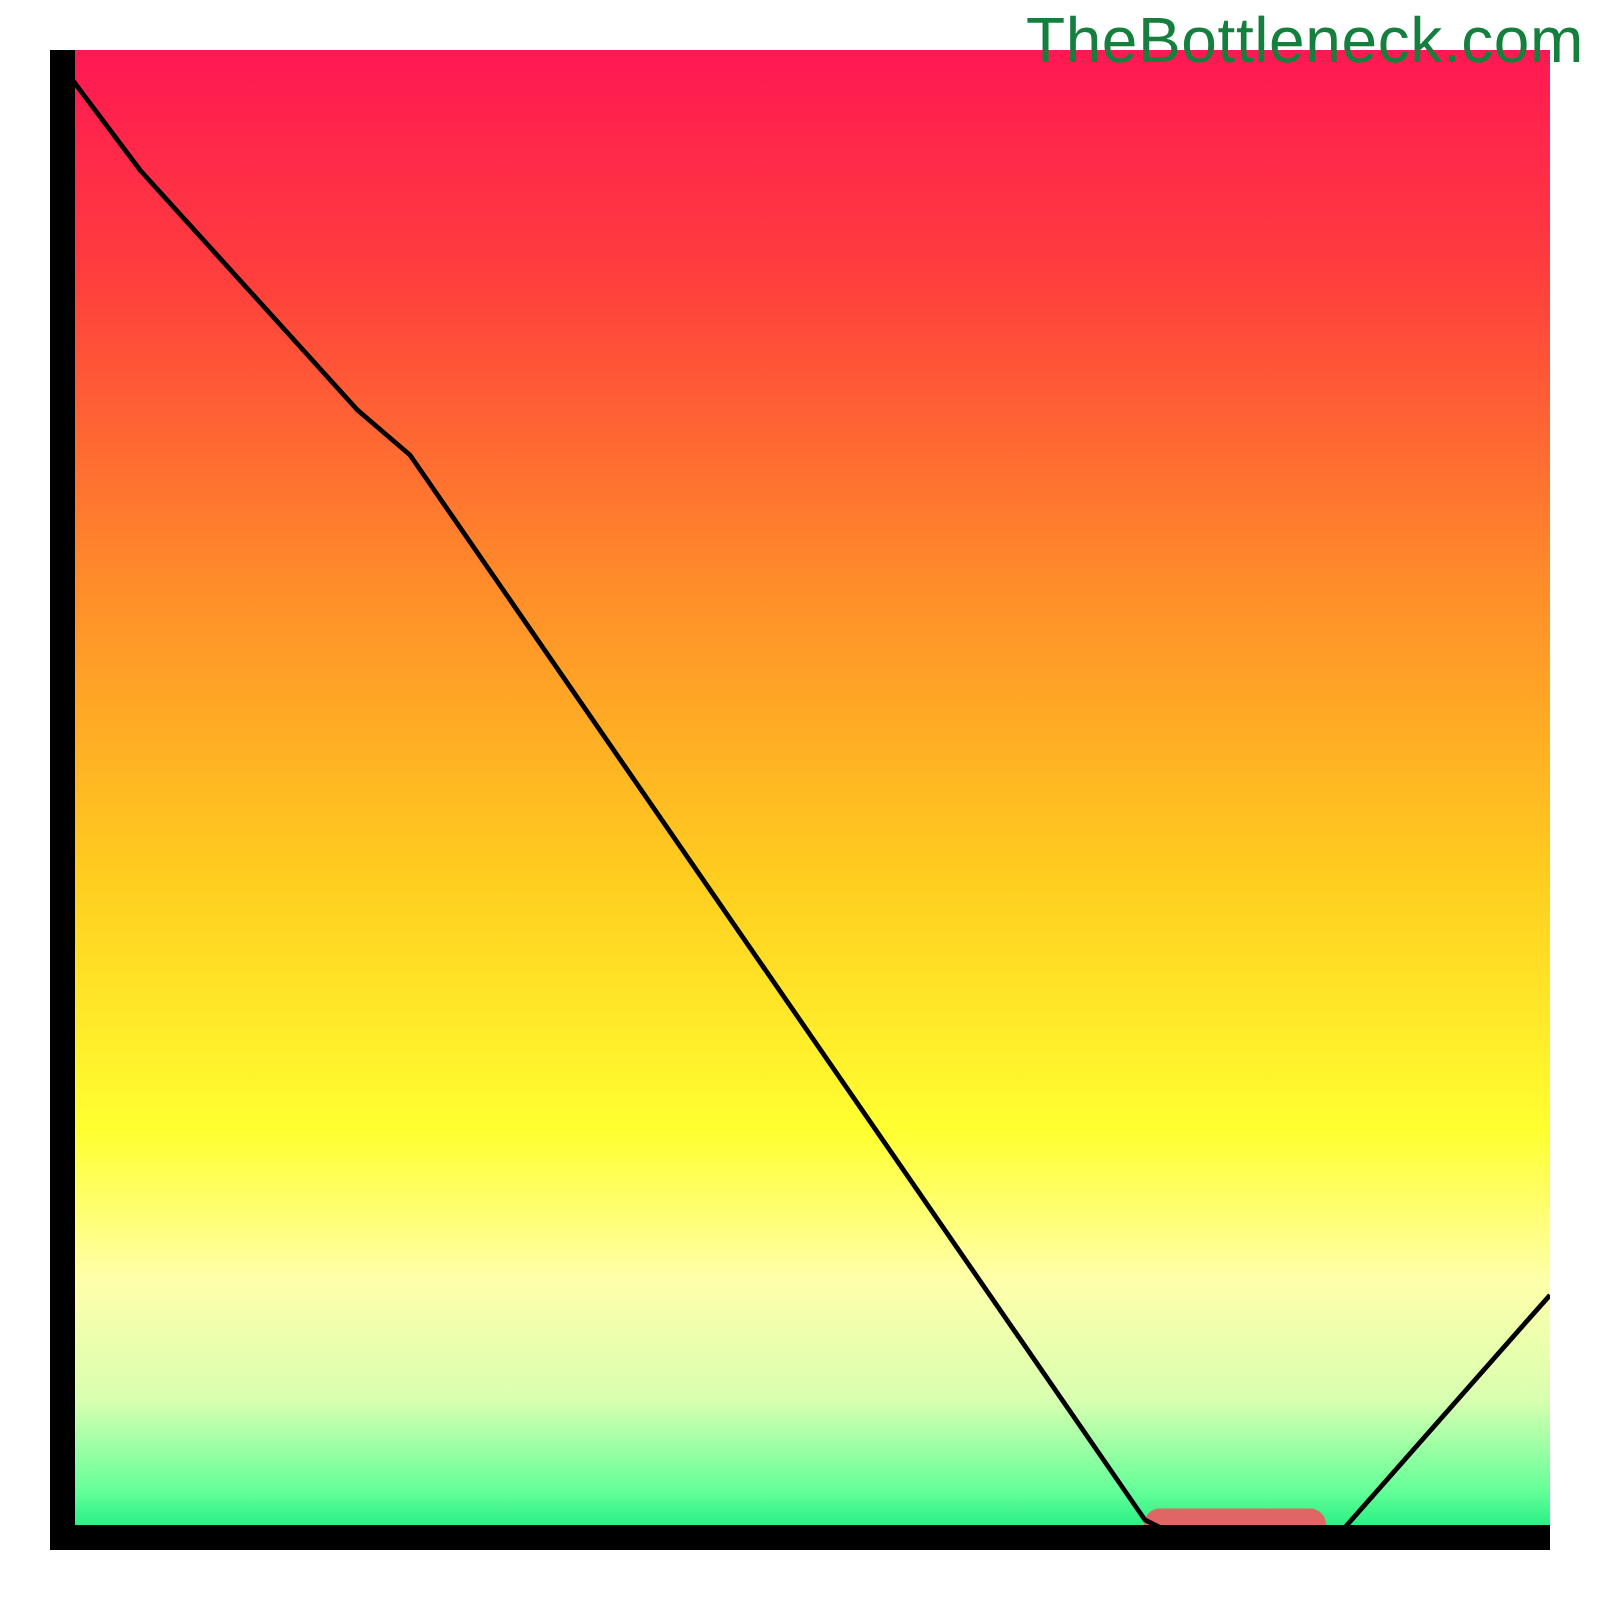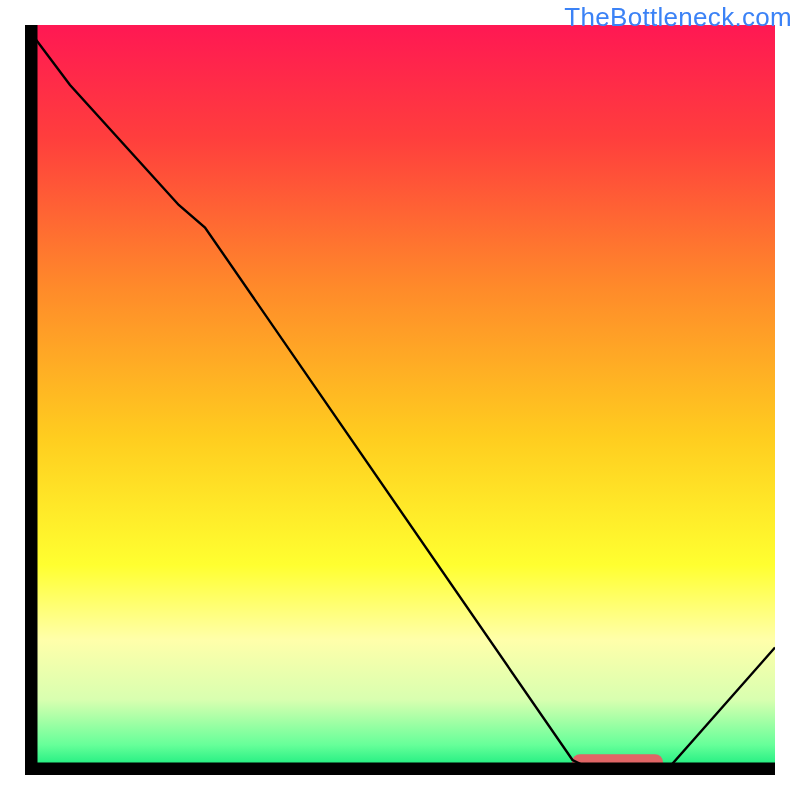--- a/index.html
+++ b/index.html
@@ -13,22 +13,22 @@
   }
   .container {
     position: relative;
     width: 800px;
     height: 800px;
   }
   .watermark {
     position: absolute;
     top: 2px;
     right: 8px;
-    color: #3b82f6;
-    font-size: 26px;
+    color: #15803d;
+    font-size: 32px;
     font-weight: 400;
     letter-spacing: 0.3px;
     z-index: 10;
   }
   .plot-area {
     position: absolute;
     left: 25px;
     top: 25px;
     width: 750px;
     height: 750px;

